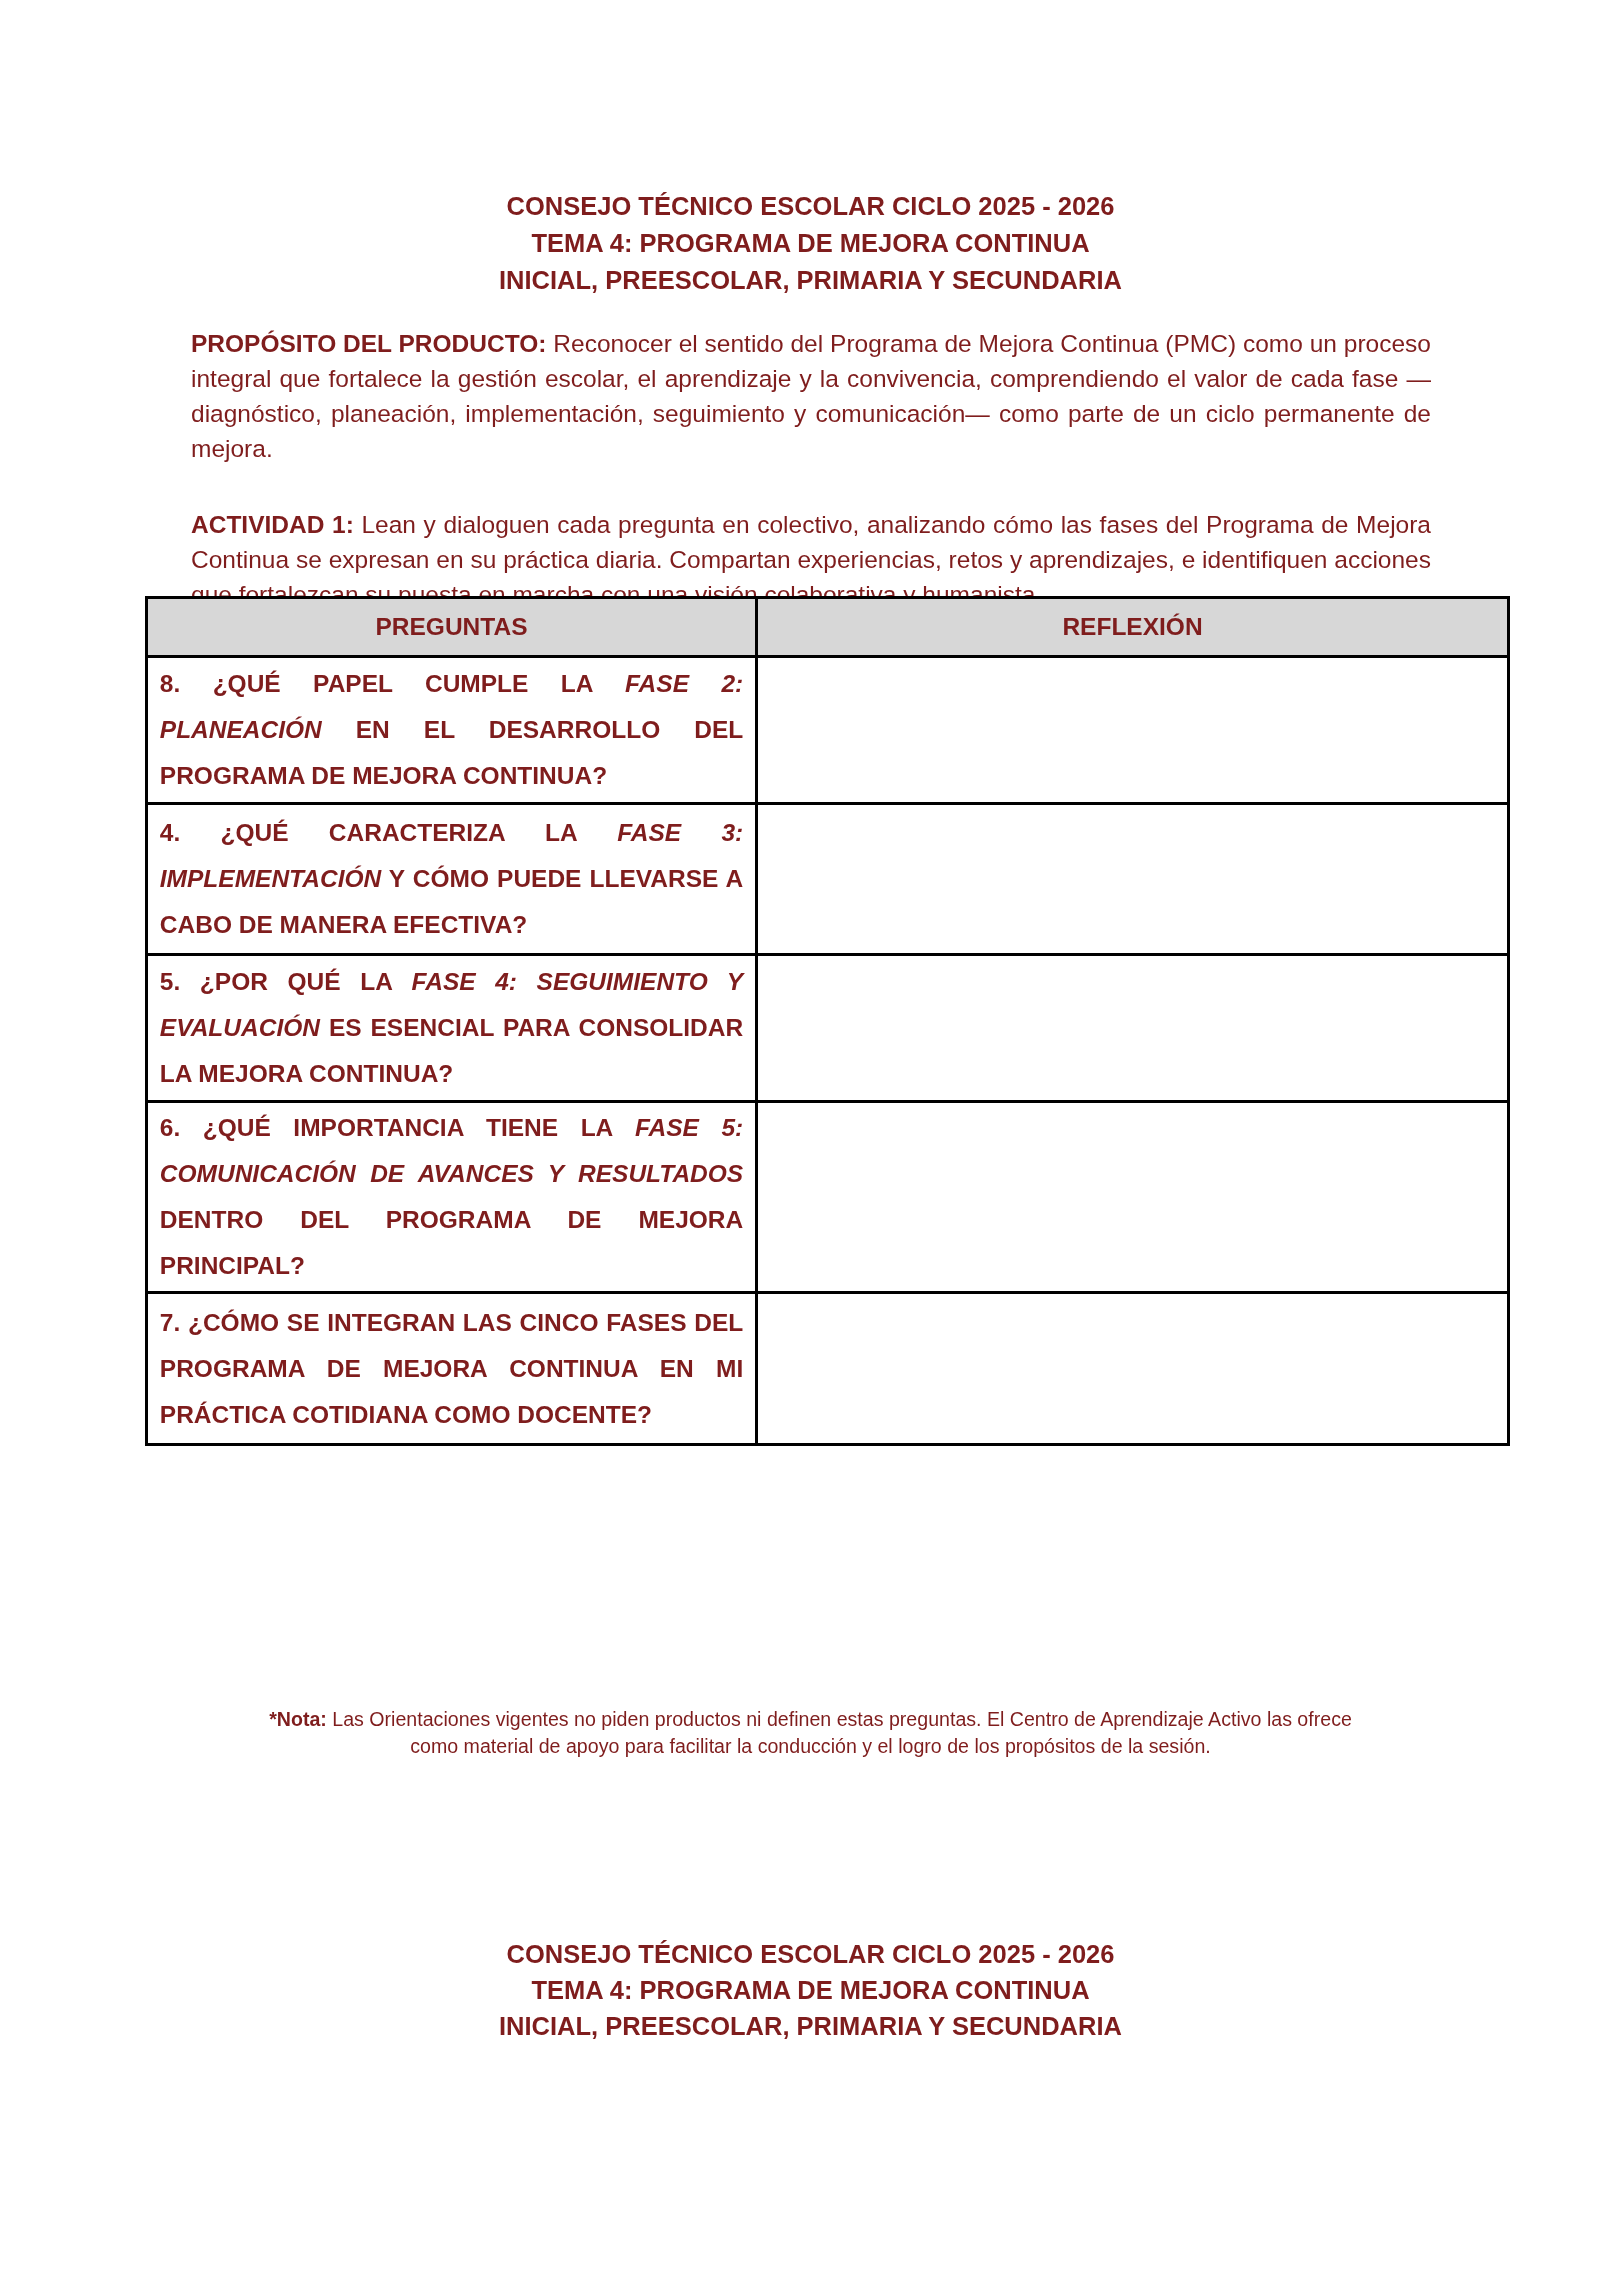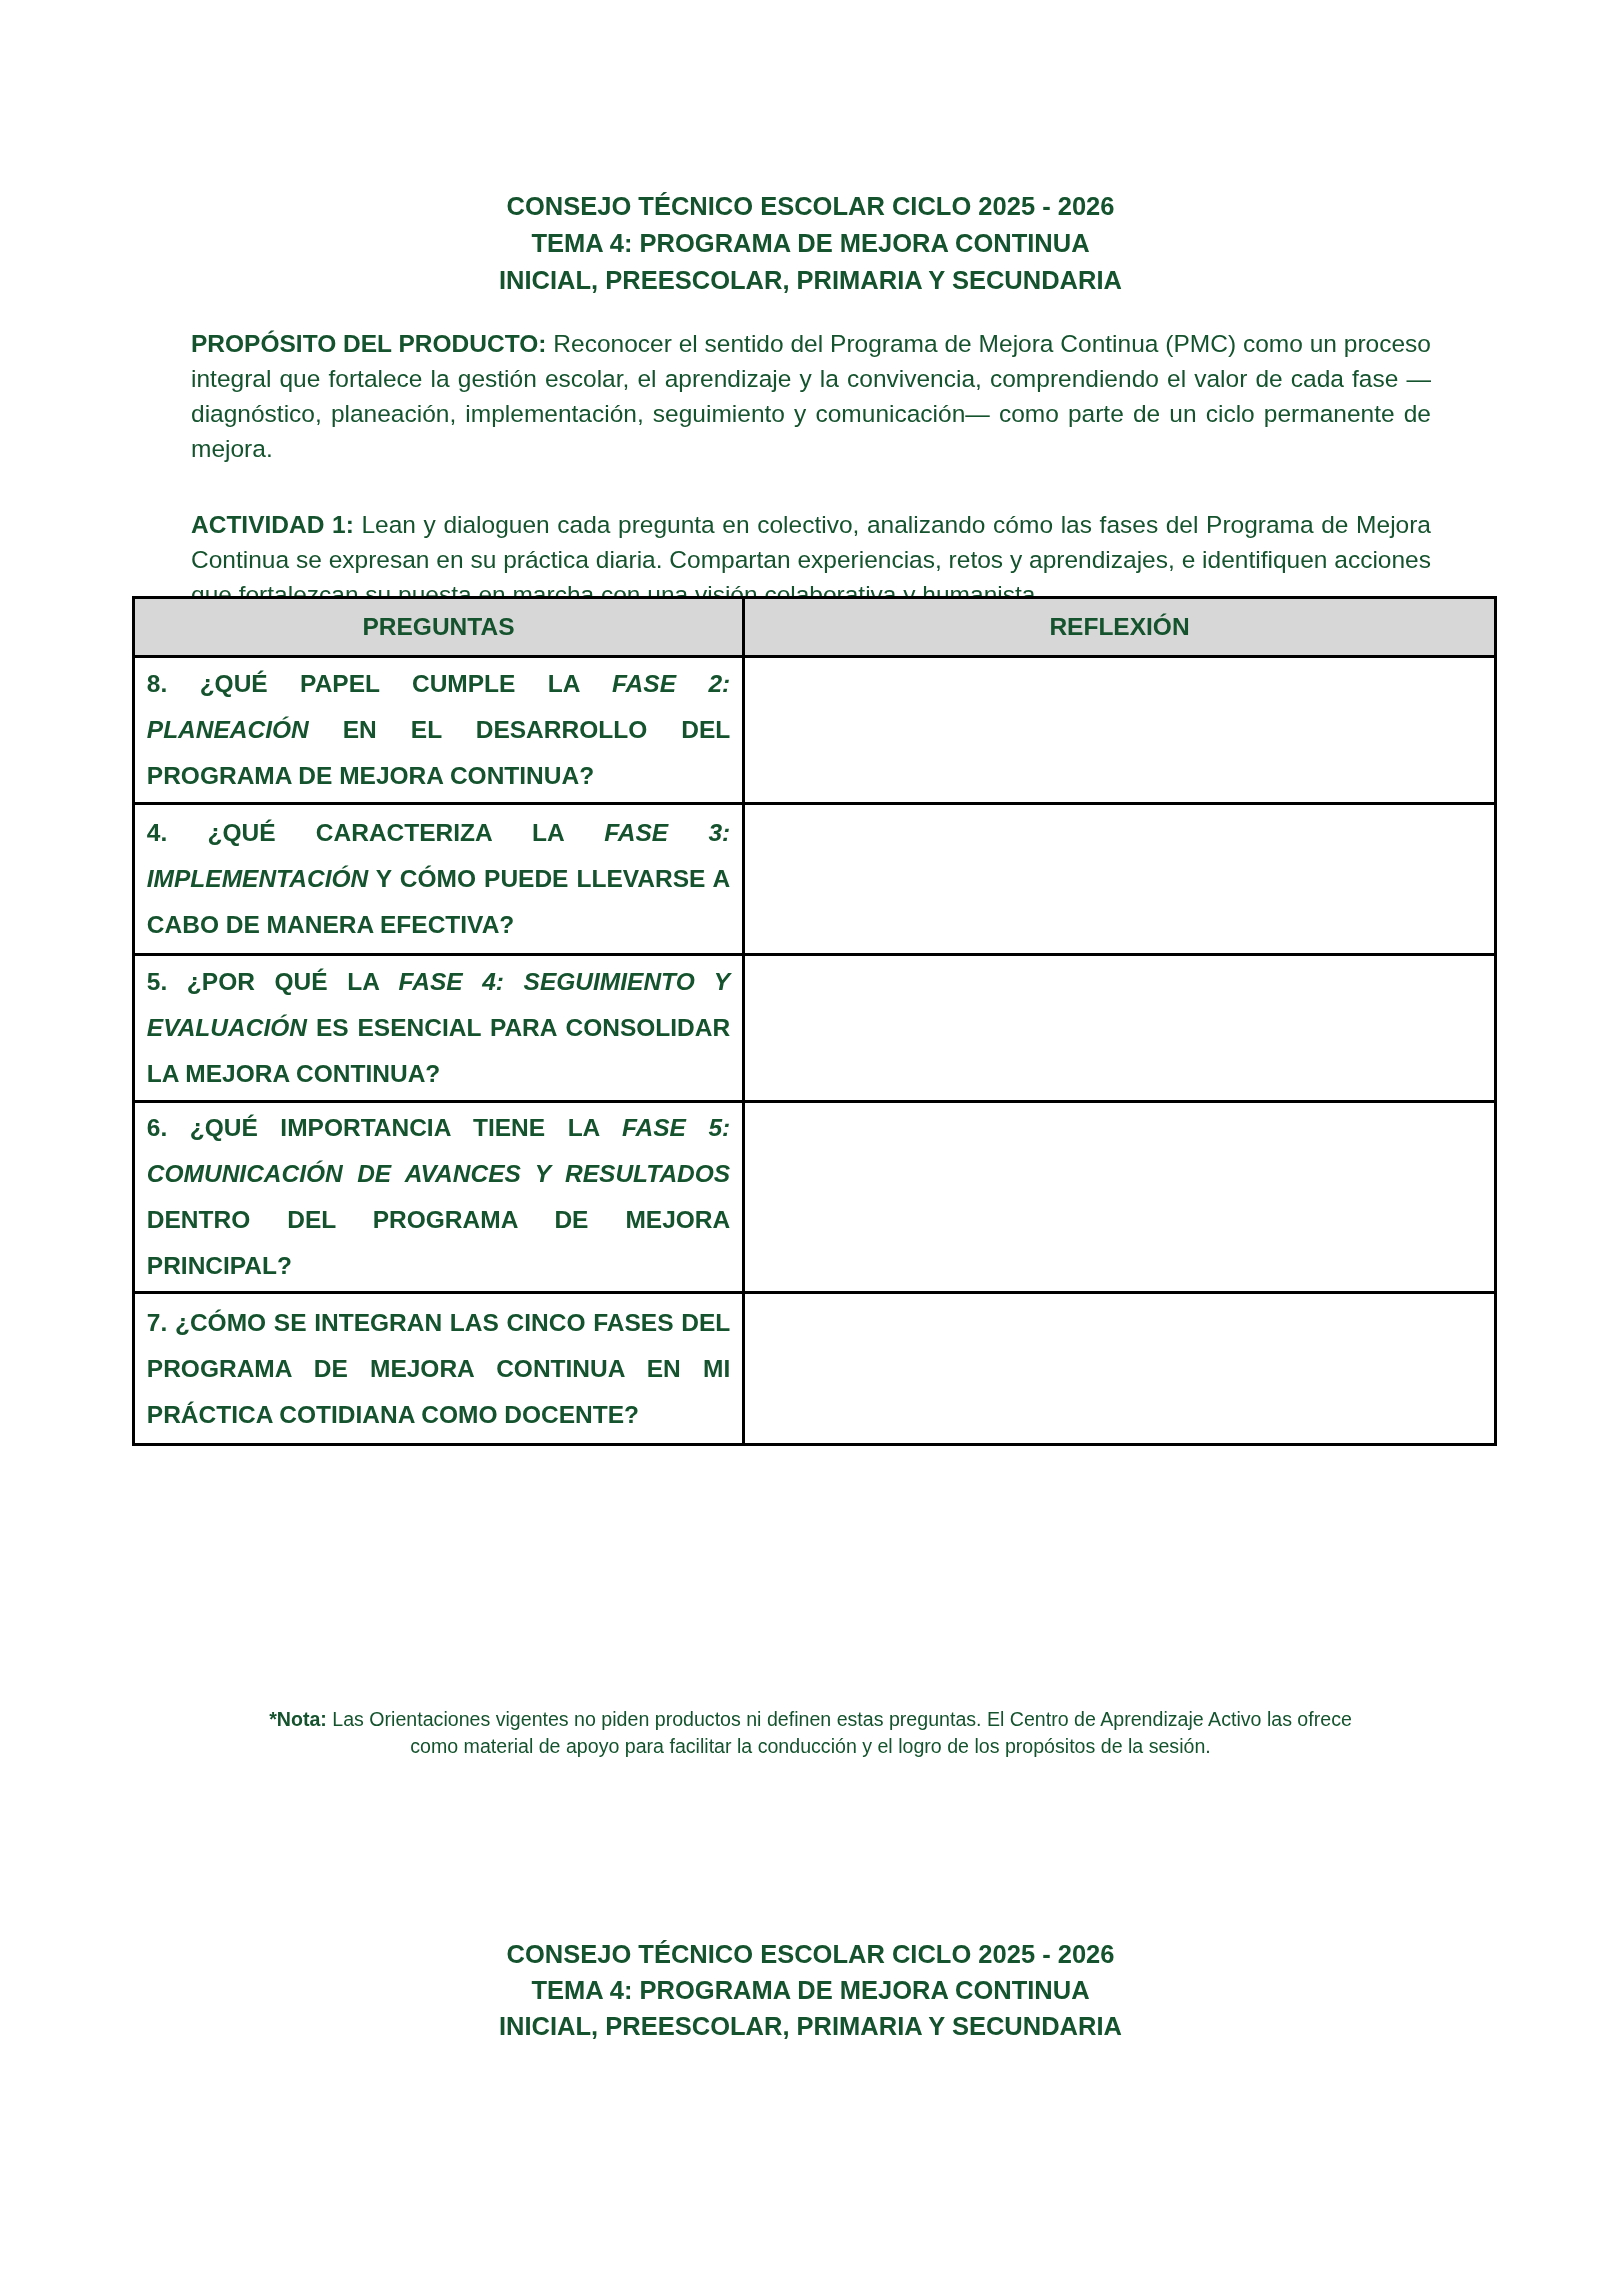--- a/index.html
+++ b/index.html
@@ -4,21 +4,21 @@
 <title>Consejo Técnico Escolar</title>
 <style>
   html, body { margin: 0; padding: 0; background: #808080; }
   .page {
     position: relative;
     width: 1621px;
     height: 2292px;
     margin: 0 auto;
     background: #ffffff;
     font-family: "Liberation Sans", "DejaVu Sans", sans-serif;
-    color: #14532d;
+    color: #7f1d1d;
     overflow: hidden;
   }
   .title-block {
     position: absolute;
     top: 188px;
     left: 0;
     width: 100%;
     text-align: center;
     font-weight: bold;
     font-size: 25.5px;
@@ -31,21 +31,21 @@
     font-size: 24.5px;
     line-height: 35px;
     text-align: justify;
   }
   .para-proposito { top: 301px; }
   .para-actividad { top: 482px; }
   .para .lead { font-weight: bold; }
   .q-table {
     position: absolute;
     top: 596px;
-    left: 132px;
+    left: 145px;
     width: 1361px;
     border-collapse: collapse;
     table-layout: fixed;
     border-radius: 16px;
   }
   .q-table col.c-preguntas { width: 610px; }
   .q-table col.c-reflexion { width: 752px; }
   .q-table th, .q-table td { border: 3.9px solid #000000; }
   .q-table thead tr { height: 59px; }
   .q-table th {

